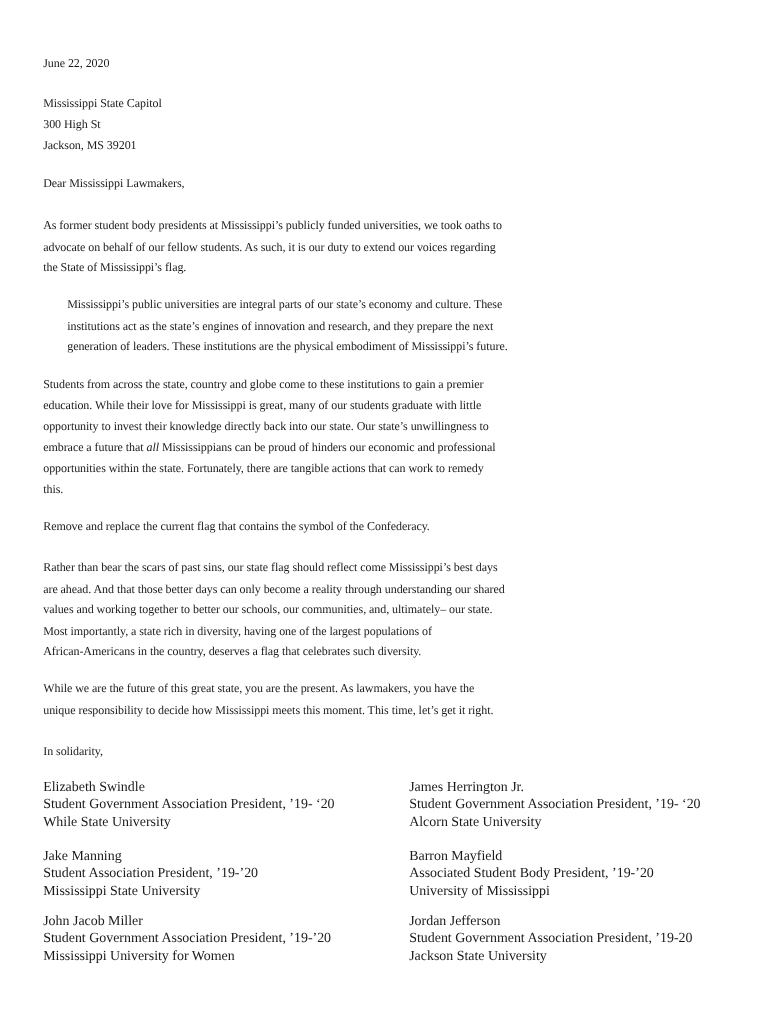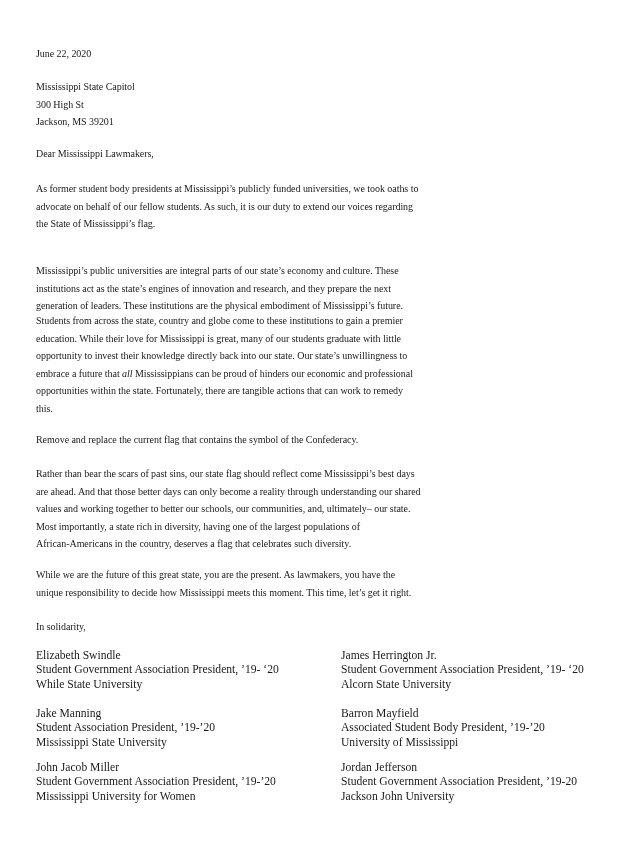--- a/index.html
+++ b/index.html
@@ -27,21 +27,21 @@
       letter-spacing: -0.05px;
     }
     .line {
       display: block;
       white-space: nowrap;
     }
     .date { position: absolute; top: 45px; }
     .address { position: absolute; top: 78px; }
     .salutation { position: absolute; top: 145px; text-align: right; }
     .p1 { position: absolute; top: 180px; }
-    .p2 { position: absolute; top: 262px; }
+    .p2 { position: absolute; top: 246px; margin-left: 20px; }
     .p3 { position: absolute; top: 312px; }
     .p4 { position: absolute; top: 431px; }
     .p5 { position: absolute; top: 465px; }
     .p6 { position: absolute; top: 566px; }
     .closing { position: absolute; top: 618px; text-align: center; }
     .sig-col {
       position: absolute;
       font-size: 11.6px;
       line-height: 14.4px;
     }
@@ -140,15 +140,15 @@
     <span class="line">Alcorn State University</span>
   </div>
   <div class="sig-block sb2">
     <span class="line">Barron Mayfield</span>
     <span class="line">Associated Student Body President, ’19-’20</span>
     <span class="line">University of Mississippi</span>
   </div>
   <div class="sig-block sb3">
     <span class="line">Jordan Jefferson</span>
     <span class="line">Student Government Association President, ’19-20</span>
-    <span class="line">Jackson John University</span>
+    <span class="line">Jackson State University</span>
   </div>
 </div>
 
 </body></html>

